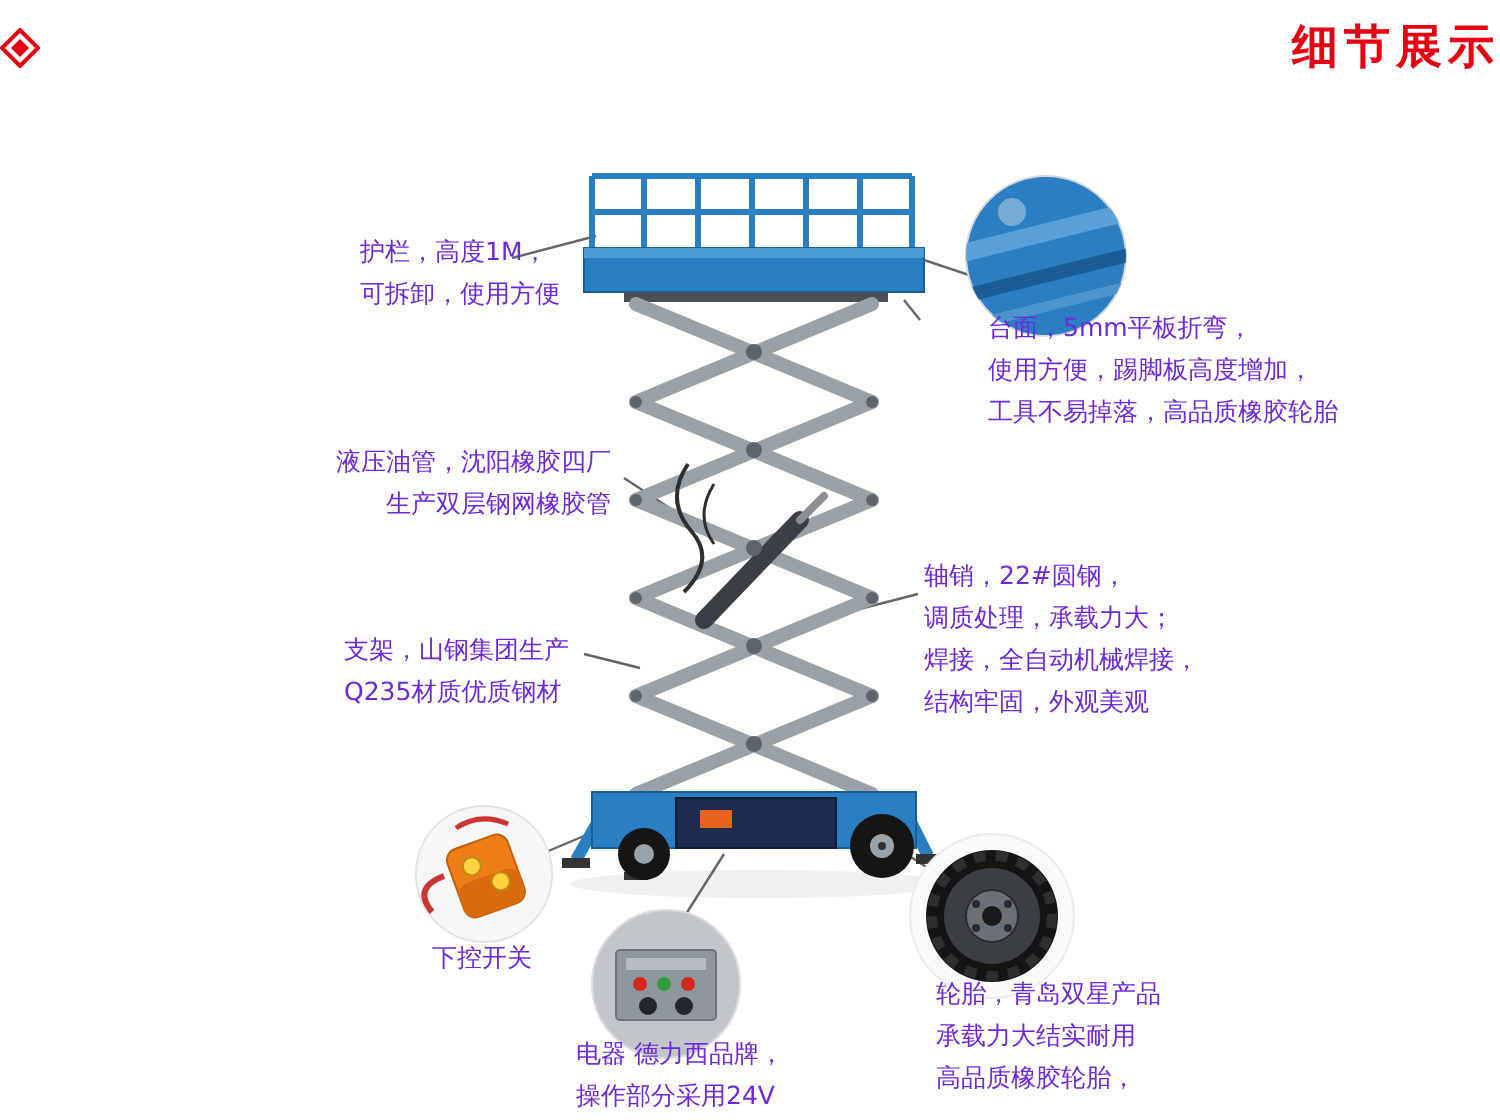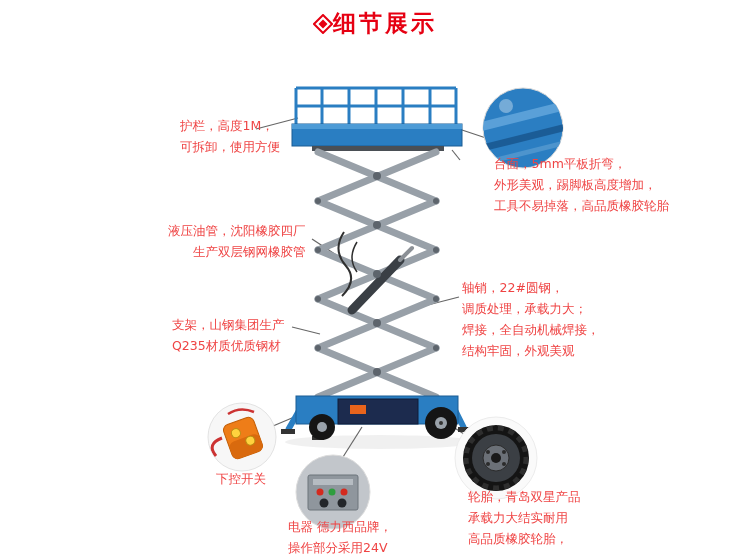--- a/index.html
+++ b/index.html
@@ -5,29 +5,29 @@
   * { margin:0; padding:0; box-sizing:border-box; }
   html,body { width:750px; height:560px; }
   body {
     background:#ffffff;
     font-family:"DejaVu Sans","Liberation Sans",sans-serif;
     overflow:hidden;
   }
   .canvas { position:relative; width:750px; height:560px; background:#fff; overflow:hidden; }
   .header {
     position:absolute; top:8px; left:0; right:0;
-    display:flex; align-items:center; justify-content:center; gap:0;
+    display:flex; align-items:center; justify-content:space-between; gap:0;
     z-index:5;
   }
   .title {
     color:#e60012; font-size:23px; font-weight:bold; letter-spacing:3px;
   }
   .scene { position:absolute; left:0; top:0; z-index:1; }
   .note {
-    position:absolute; color:#ef4444; font-size:12.5px; line-height:21px;
+    position:absolute; color:#6d28d9; font-size:12.5px; line-height:21px;
     white-space:nowrap; z-index:4;
   }
   .note.center { }
 </style>
 </head>
 <body>
 
 <div class="canvas">
 
   <div class="header">
@@ -188,21 +188,21 @@
     </g>
   </svg>
 
   <div class="note" style="left:180px; top:115px;">
     <div>护栏，高度1M，</div>
     <div>可拆卸，使用方便</div>
   </div>
 
   <div class="note" style="left:462px; top:153px;margin-left:32px;">
     <div>台面，5mm平板折弯，</div>
-    <div>外形美观，踢脚板高度增加，</div>
+    <div>使用方便，踢脚板高度增加，</div>
     <div>工具不易掉落，高品质橡胶轮胎</div>
   </div>
 
   <div class="note" style="left:168px; top:220px;text-align:right;">
     <div>液压油管，沈阳橡胶四厂</div>
     <div>生产双层钢网橡胶管</div>
   </div>
 
   <div class="note" style="left:172px; top:314px;">
     <div>支架，山钢集团生产</div>

